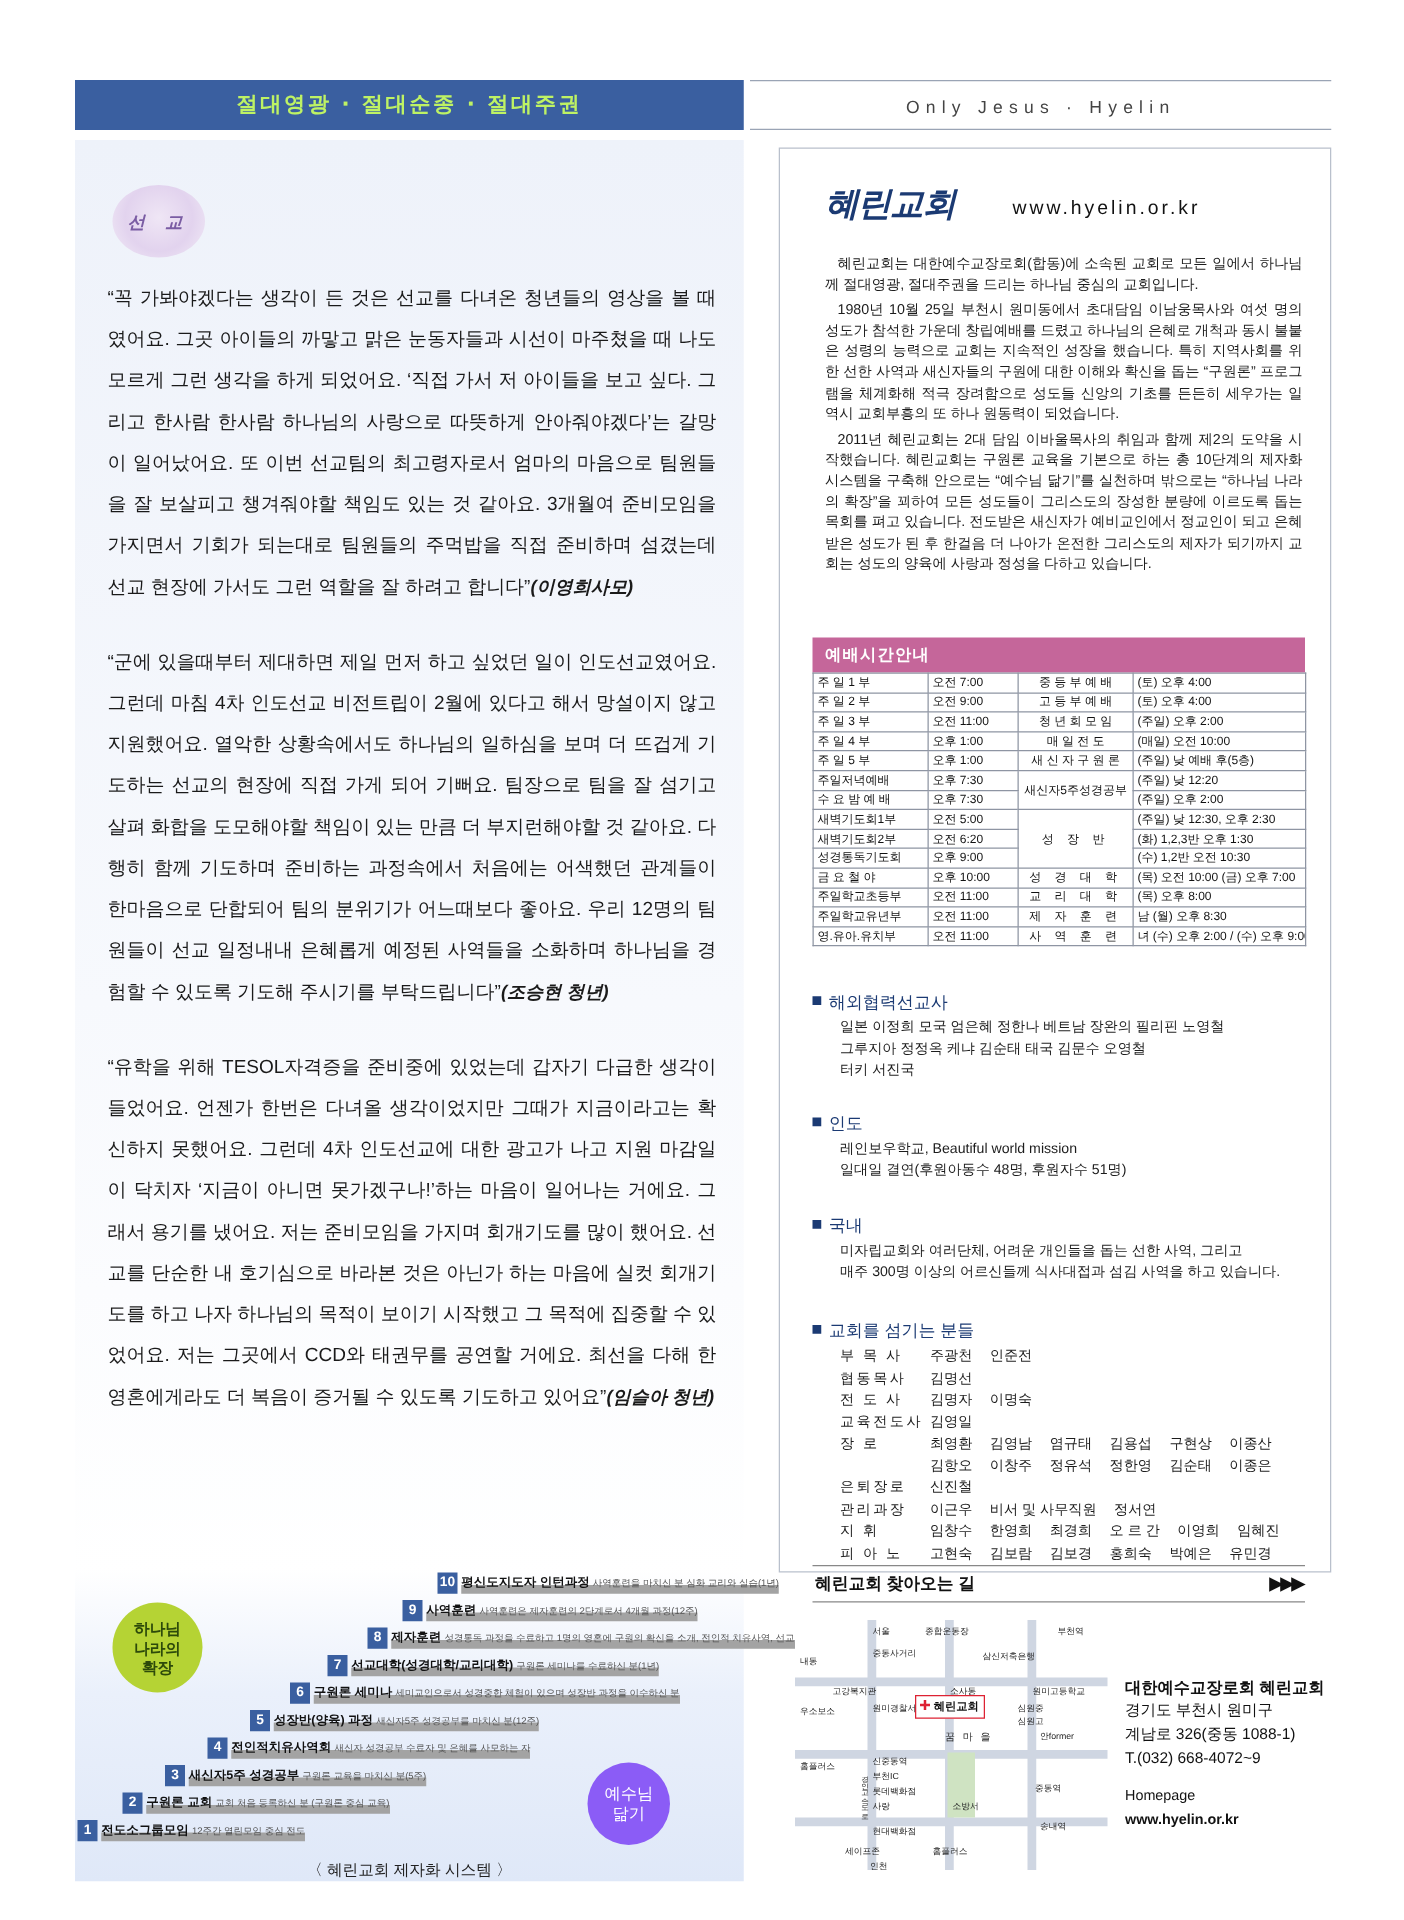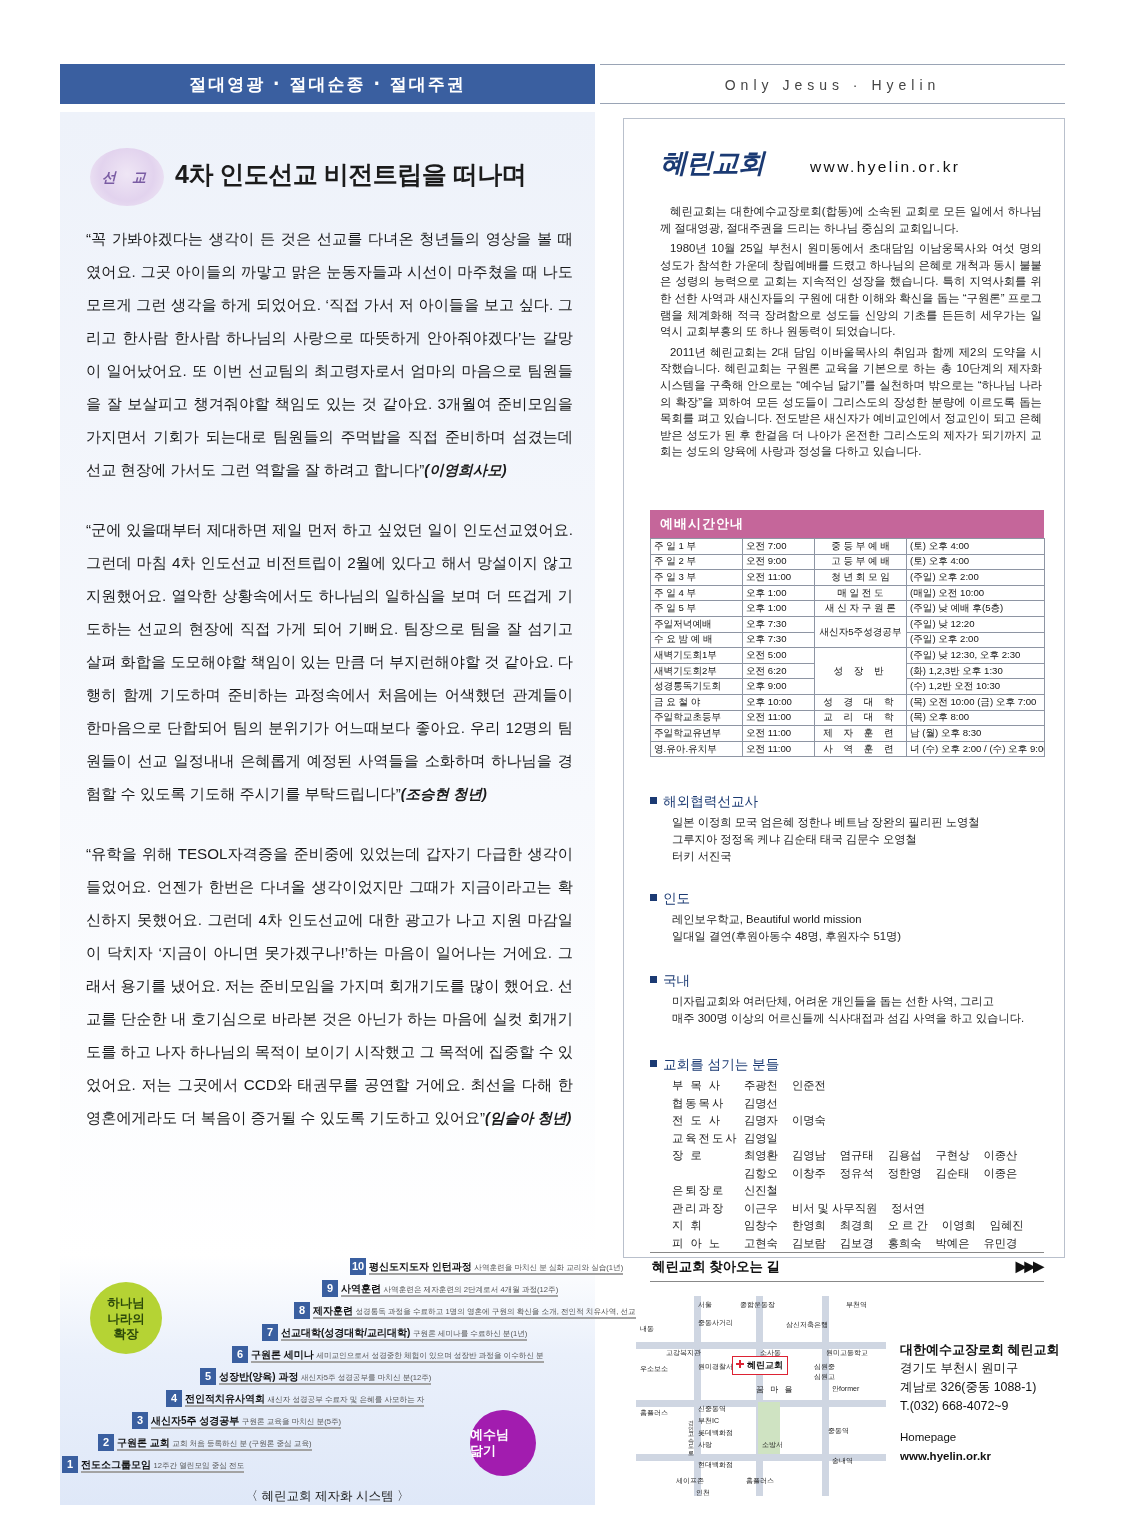--- a/index.html
+++ b/index.html
@@ -11,21 +11,21 @@
     position:relative;
     overflow:hidden;
   }
   .page {
     position:absolute; left:0; top:0; width:1123px; height:1536px;
     background:#ffffff;
   }
   
   .hdr-bar {
     position:absolute; left:60px; top:64px; width:535px; height:40px;
-    background:#3a5fa0; color:#ffffff;
+    background:#3a5fa0; color:#bef264;
   }
   .hdr-bar span {
     display:block; text-align:center; line-height:40px;
     font-size:17px; letter-spacing:2px; font-weight:bold;
     font-family:"DejaVu Sans", sans-serif;
   }
   .hdr-right {
     position:absolute; left:600px; top:64px; width:465px; height:40px;
     border-top:1px solid #9aa4b5; border-bottom:1px solid #9aa4b5;
   }
@@ -66,35 +66,35 @@
     background:linear-gradient(180deg,#ffffff 0%, #eaf0fb 40%, #dfe8f8 100%);
   }
   .dia-circle-left {
     position:absolute; left:90px; top:1282px; width:72px; height:72px;
     border-radius:50%; background:#b5d334; color:#2d4a0a;
     font-size:12.5px; font-weight:bold; text-align:center;
     line-height:1.25; padding-top:14px;
   }
   .dia-circle-right {
     position:absolute; left:470px; top:1410px; width:66px; height:66px;
-    border-radius:50%; background:#a21caf; color:#fff;
-    font-size:13px; font-weight:bold; 
+    border-radius:50%; background:#8b5cf6; color:#fff;
+    font-size:13px; font-weight:normal; text-align:center;
     line-height:1.25; padding-top:17px;
   }
   .step {
     position:absolute; height:19px;
   }
   .step .num {
     position:absolute; left:0; top:0; width:16px; height:17px;
     background:#3a5fa0; color:#fff; font-size:11px; font-weight:bold;
     text-align:center; line-height:17px;
   }
   .step .body {
     position:absolute; left:19px; top:0; height:17px;
-    border-bottom:2px solid #a3a3a3; white-space:nowrap;
+    border-bottom:7px solid #a3a3a3; white-space:nowrap;
     font-size:9px; line-height:17px; color:#222;
   }
   .step .body b { font-size:10px; color:#111; }
   .step .body i { font-style:normal; color:#555; font-size:7.6px; }
   .dia-caption {
     position:absolute; left:60px; top:1488px; width:535px;
     text-align:center; font-size:12.5px; color:#222;
   }
   
   .right-col {
@@ -195,21 +195,20 @@
   </div>
   <div class="hdr-right">
     <span>Only Jesus · Hyelin</span>
   </div>
 
   <div class="left-col"></div>
 
   <div class="badge-circle">
     <span>선 교</span>
   </div>
-  <div class="art-title">4차 인도선교 비전트립을 떠나며</div>
 
   <div class="art-body">
     <p>
       <span>“꼭 가봐야겠다는 생각이 든 것은 선교를 다녀온 청년들의 영상을 볼 때였어요. 그곳 아이들의 까맣고 맑은 눈동자들과 시선이 마주쳤을 때 나도 모르게 그런 생각을 하게 되었어요. ‘직접 가서 저 아이들을 보고 싶다. 그리고 한사람 한사람 하나님의 사랑으로 따뜻하게 안아줘야겠다’는 갈망이 일어났어요. 또 이번 선교팀의 최고령자로서 엄마의 마음으로 팀원들을 잘 보살피고 챙겨줘야할 책임도 있는 것 같아요. 3개월여 준비모임을 가지면서 기회가 되는대로 팀원들의 주먹밥을 직접 준비하며 섬겼는데 선교 현장에 가서도 그런 역할을 잘 하려고 합니다”</span><span class="sig">(이영희사모)</span>
     </p>
     <p>
       <span>“군에 있을때부터 제대하면 제일 먼저 하고 싶었던 일이 인도선교였어요. 그런데 마침 4차 인도선교 비전트립이 2월에 있다고 해서 망설이지 않고 지원했어요. 열악한 상황속에서도 하나님의 일하심을 보며 더 뜨겁게 기도하는 선교의 현장에 직접 가게 되어 기뻐요. 팀장으로 팀을 잘 섬기고 살펴 화합을 도모해야할 책임이 있는 만큼 더 부지런해야할 것 같아요. 다행히 함께 기도하며 준비하는 과정속에서 처음에는 어색했던 관계들이 한마음으로 단합되어 팀의 분위기가 어느때보다 좋아요. 우리 12명의 팀원들이 선교 일정내내 은혜롭게 예정된 사역들을 소화하며 하나님을 경험할 수 있도록 기도해 주시기를 부탁드립니다”</span><span class="sig">(조승현 청년)</span>
     </p>
     <p>
       <span>“유학을 위해 TESOL자격증을 준비중에 있었는데 갑자기 다급한 생각이 들었어요. 언젠가 한번은 다녀올 생각이었지만 그때가 지금이라고는 확신하지 못했어요. 그런데 4차 인도선교에 대한 광고가 나고 지원 마감일이 닥치자 ‘지금이 아니면 못가겠구나!’하는 마음이 일어나는 거에요. 그래서 용기를 냈어요. 저는 준비모임을 가지며 회개기도를 많이 했어요. 선교를 단순한 내 호기심으로 바라본 것은 아닌가 하는 마음에 실컷 회개기도를 하고 나자 하나님의 목적이 보이기 시작했고 그 목적에 집중할 수 있었어요. 저는 그곳에서 CCD와 태권무를 공연할 거에요. 최선을 다해 한 영혼에게라도 더 복음이 증거될 수 있도록 기도하고 있어요”</span><span class="sig">(임슬아 청년)</span>

